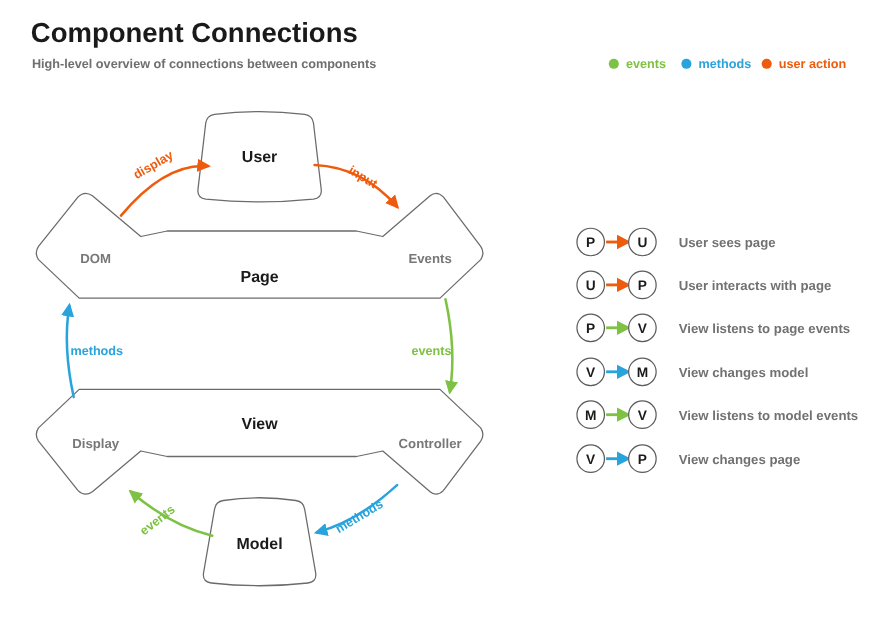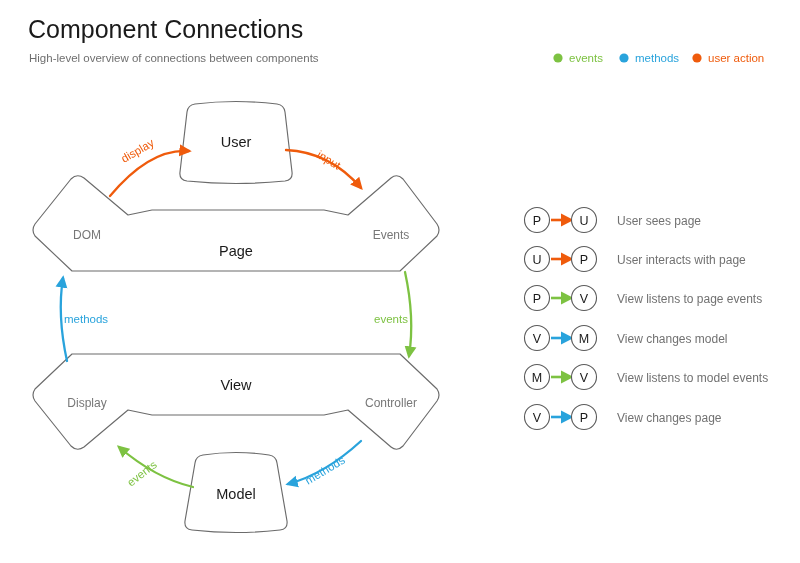--- a/index.html
+++ b/index.html
@@ -16,20 +16,21 @@
     font-family: "Liberation Sans", "DejaVu Sans", sans-serif;
     color: #222222;
     -webkit-font-smoothing: antialiased;
   }
   #canvas-root {
     position: absolute;
     left: 0;
     top: 0;
     width: 800px;
     height: 563px;
+    font-weight: bold;
   }
   svg#diagram {
     display: block;
     width: 800px;
     height: 563px;
   }
   .title-text {
     font-size: 25px;
     fill: #1a1a1a;
     font-family: "Liberation Sans", "DejaVu Sans", sans-serif;

